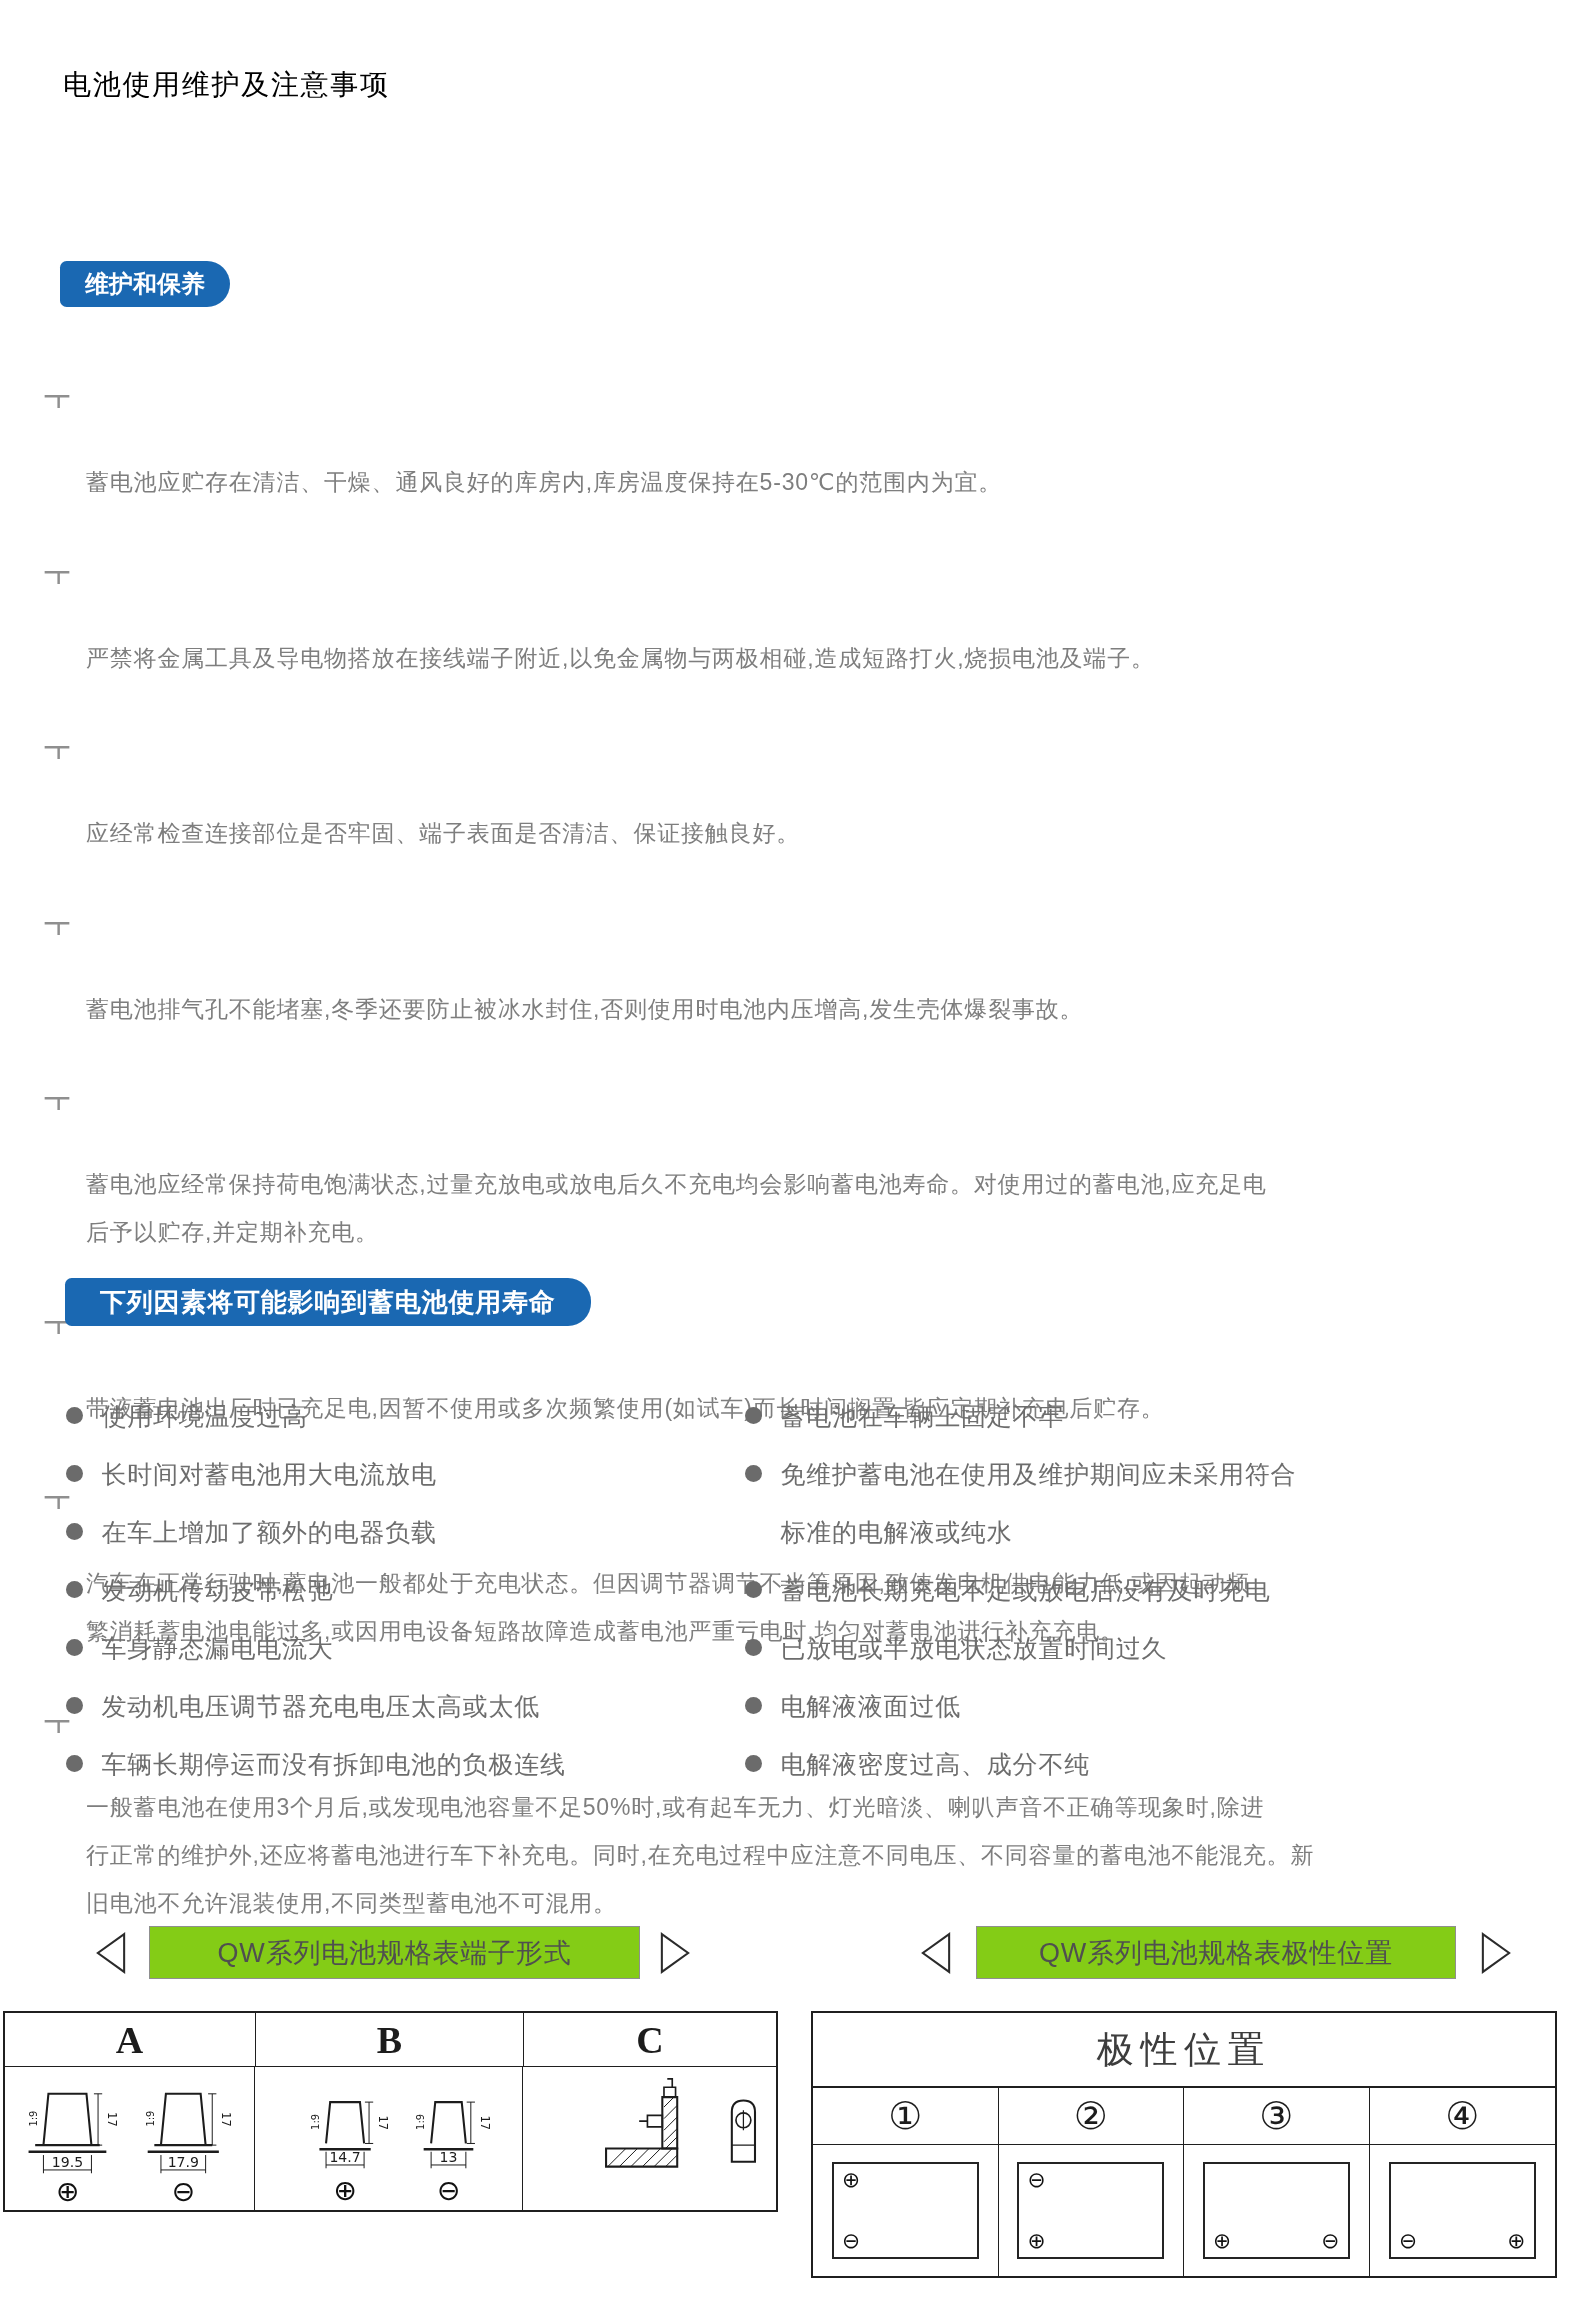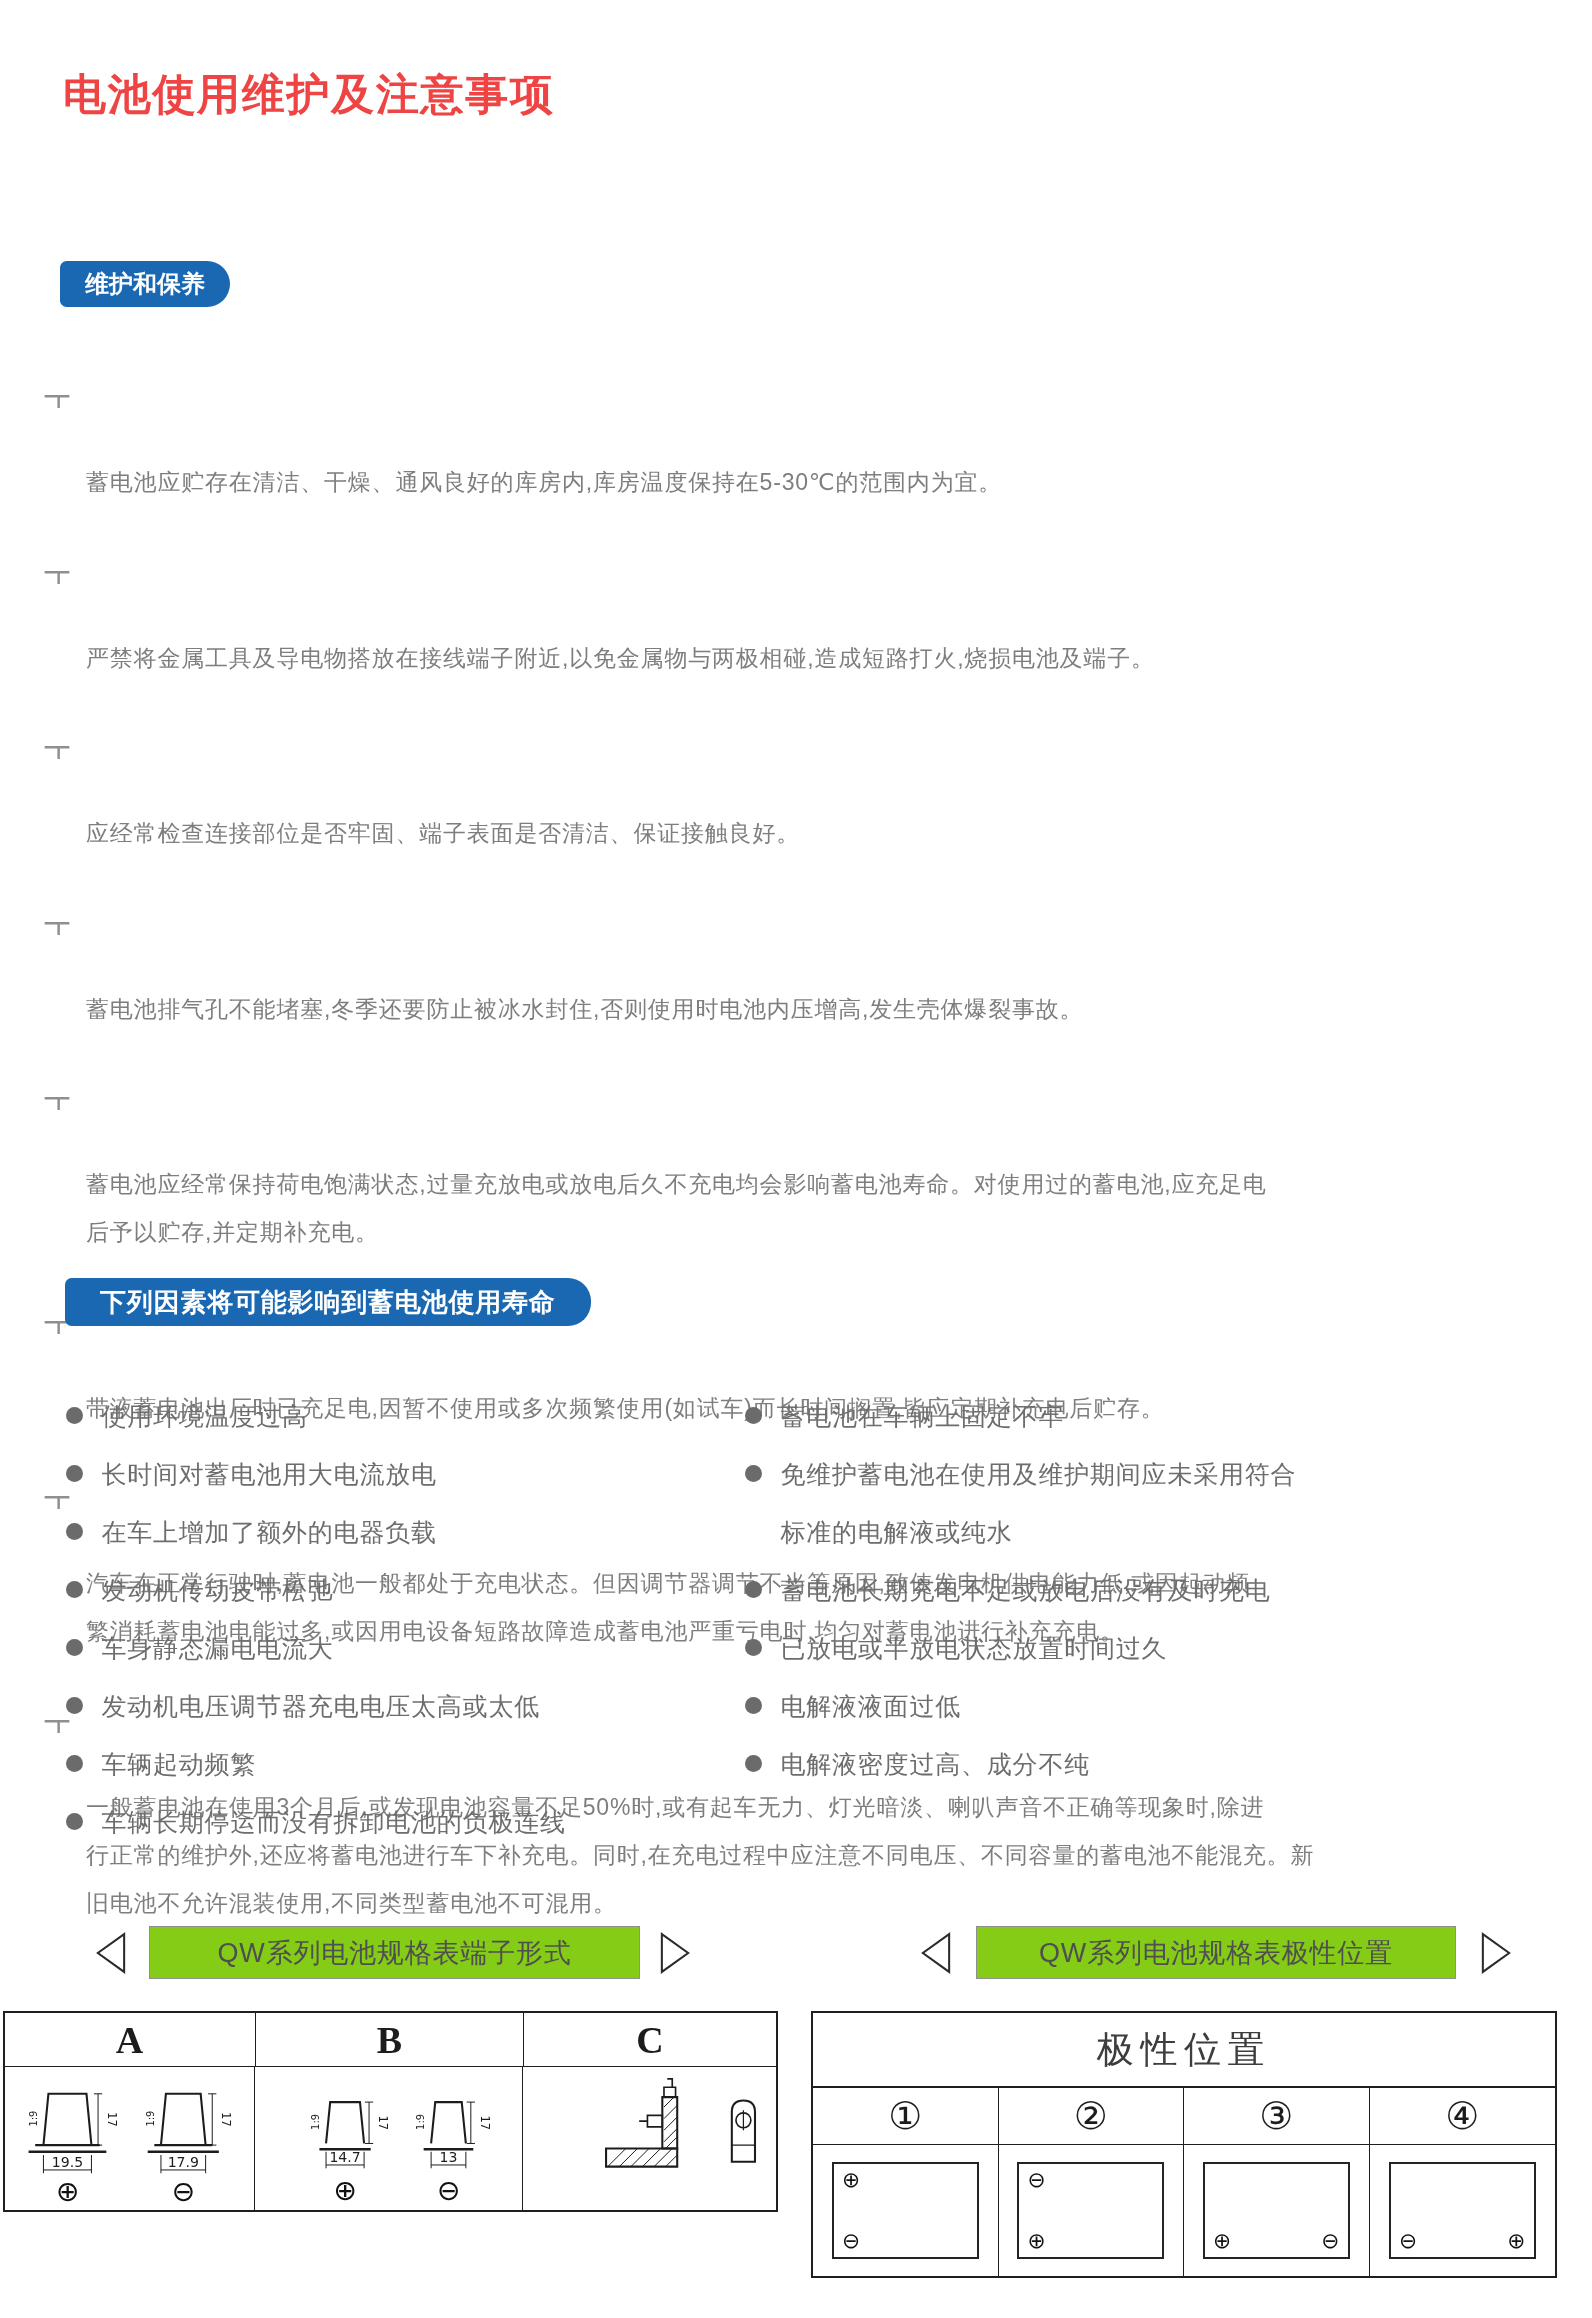--- a/index.html
+++ b/index.html
@@ -1,21 +1,21 @@
 <!DOCTYPE html>
 <html style="font-size:13.3px"><head>
 <meta charset="utf-8">
 <style>
   html,body{margin:0;padding:0;background:#fff;}
   .page{position:relative;width:1593px;height:2319px;background:#ffffff;overflow:hidden;
         font-family:"Liberation Sans","DejaVu Sans",sans-serif;}
 
   
-  .page-title{position:absolute;left:63px;top:66px;font-size:43px;font-weight:bold;
-              color:#ef4444;letter-spacing:1.7px;}
+  .page-title{position:absolute;left:63px;top:66px;font-size:28px;font-weight:normal;
+              color:#000000;letter-spacing:1.7px;}
   .badge{position:absolute;background:#1a68b2;color:#ffffff;font-weight:bold;
          display:flex;align-items:center;border-radius:6.6px 23px 23px 6.6px;text-align:right;}
   .badge-1{left:60px;top:261px;height:46px;font-size:24px;padding:0 25px;}
   .badge-2{left:65px;top:1278px;height:48px;font-size:26px;padding:0 35px;letter-spacing:0.8px;}
 
   
   .maint-list{position:absolute;left:43px;top:362px;width:1523px;}
   .maint-item{position:relative;padding-left:43px;margin-bottom:31.5px;
               font-size:23px;line-height:48px;color:#7e7e7e;letter-spacing:0.8px;
               white-space:pre-line;}
@@ -137,21 +137,20 @@
 
   <div class="badge badge-2">下列因素将可能影响到蓄电池使用寿命</div>
 
   <div class="factor-col left">
     <div class="factor-item"><span class="dot"></span><span>使用环境温度过高</span></div>
     <div class="factor-item"><span class="dot"></span><span>长时间对蓄电池用大电流放电</span></div>
     <div class="factor-item"><span class="dot"></span><span>在车上增加了额外的电器负载</span></div>
     <div class="factor-item"><span class="dot"></span><span>发动机传动皮带松弛</span></div>
     <div class="factor-item"><span class="dot"></span><span>车身静态漏电电流大</span></div>
     <div class="factor-item"><span class="dot"></span><span>发动机电压调节器充电电压太高或太低</span></div>
-    <div class="factor-item"><span class="dot"></span><span>车辆起动频繁</span></div>
     <div class="factor-item"><span class="dot"></span><span>车辆长期停运而没有拆卸电池的负极连线</span></div>
   </div>
 
   <div class="factor-col right">
     <div class="factor-item"><span class="dot"></span><span>蓄电池在车辆上固定不牢</span></div>
     <div class="factor-item"><span class="dot"></span><span>免维护蓄电池在使用及维护期间应未采用符合
 标准的电解液或纯水</span></div>
     <div class="factor-item"><span class="dot"></span><span>蓄电池长期充电不足或放电后没有及时充电</span></div>
     <div class="factor-item"><span class="dot"></span><span>已放电或半放电状态放置时间过久</span></div>
     <div class="factor-item"><span class="dot"></span><span>电解液液面过低</span></div>

